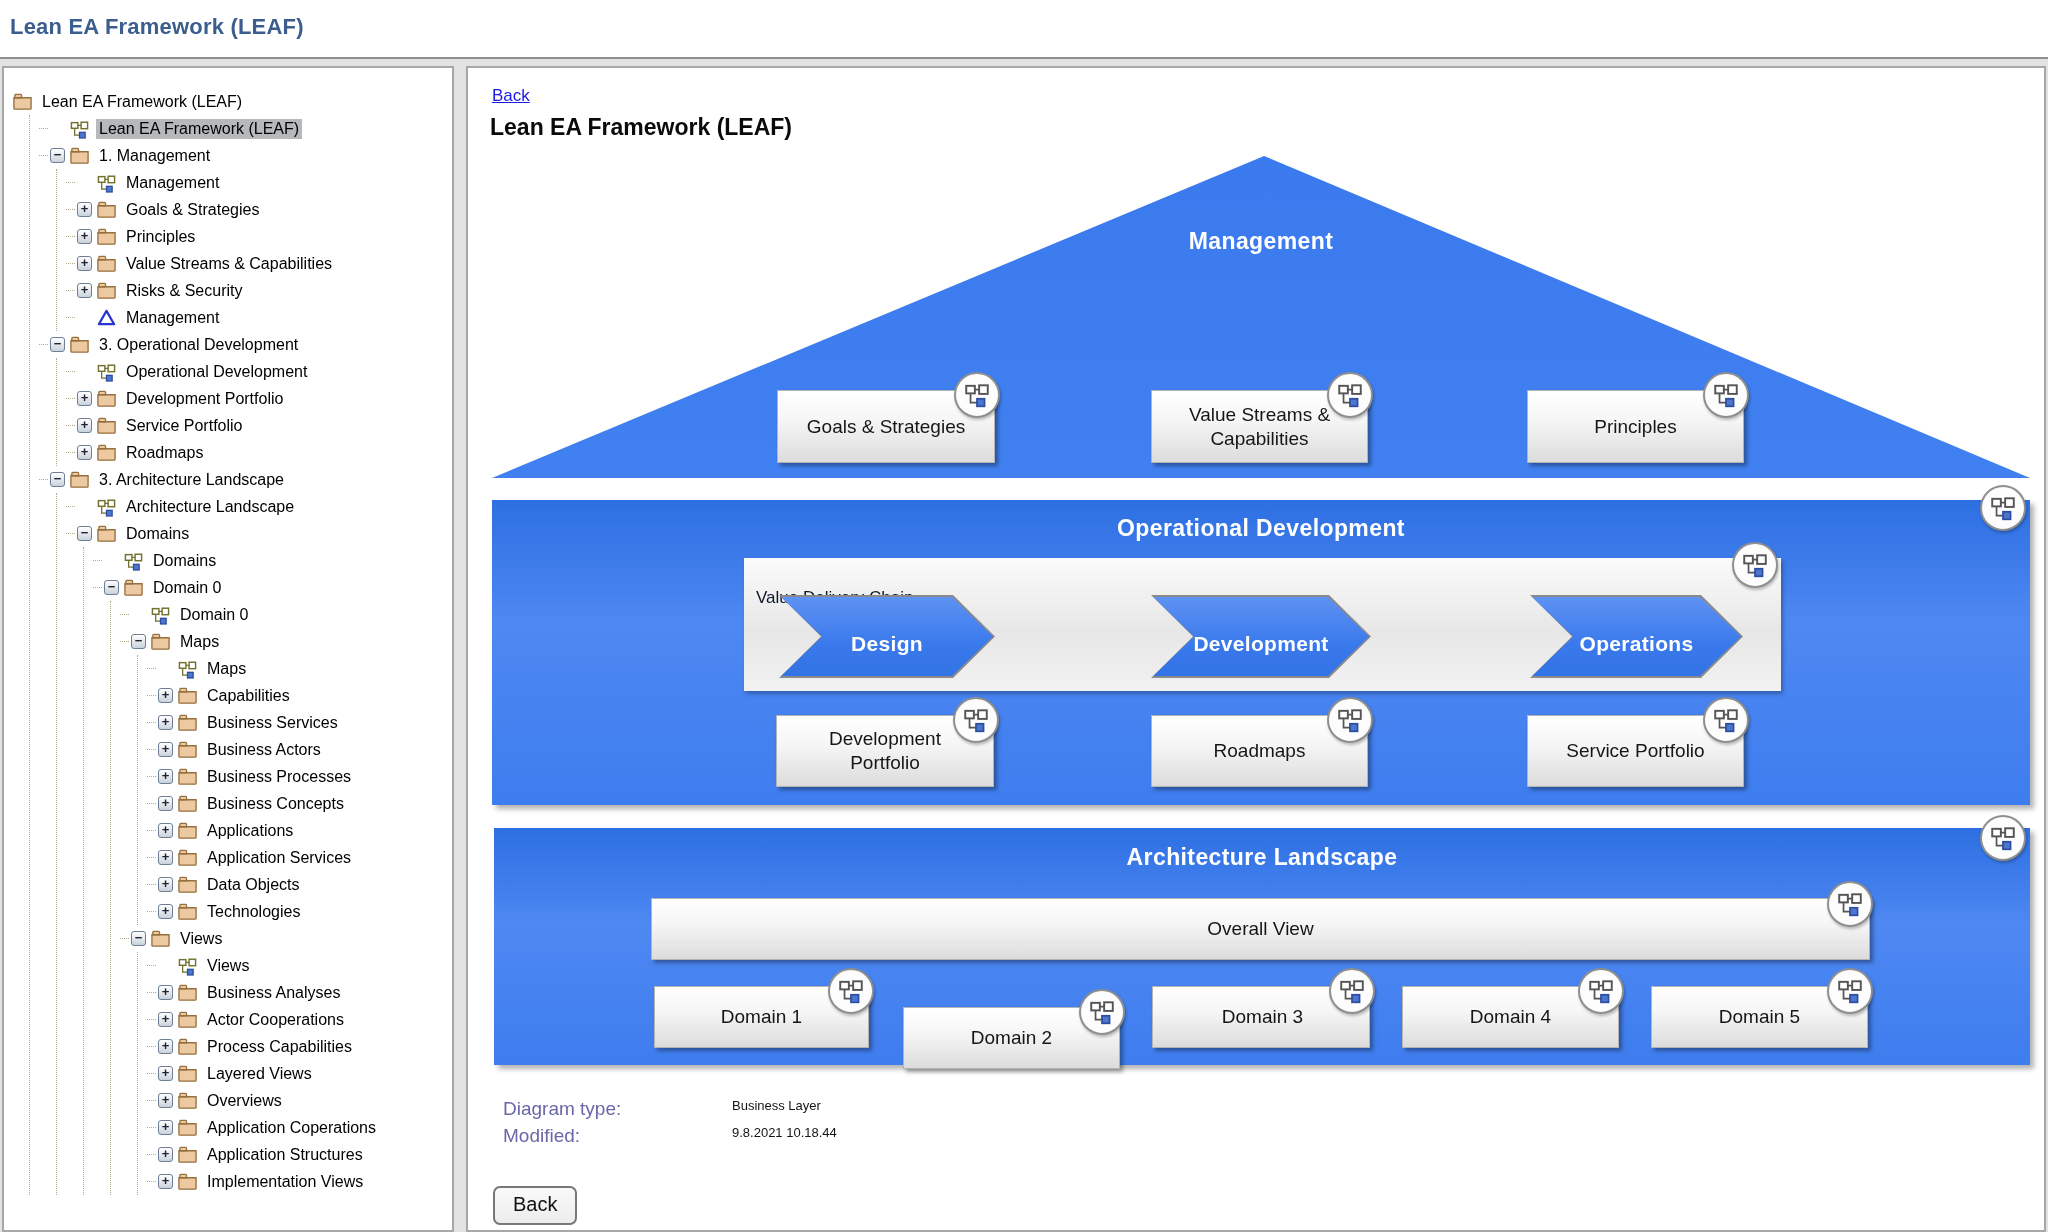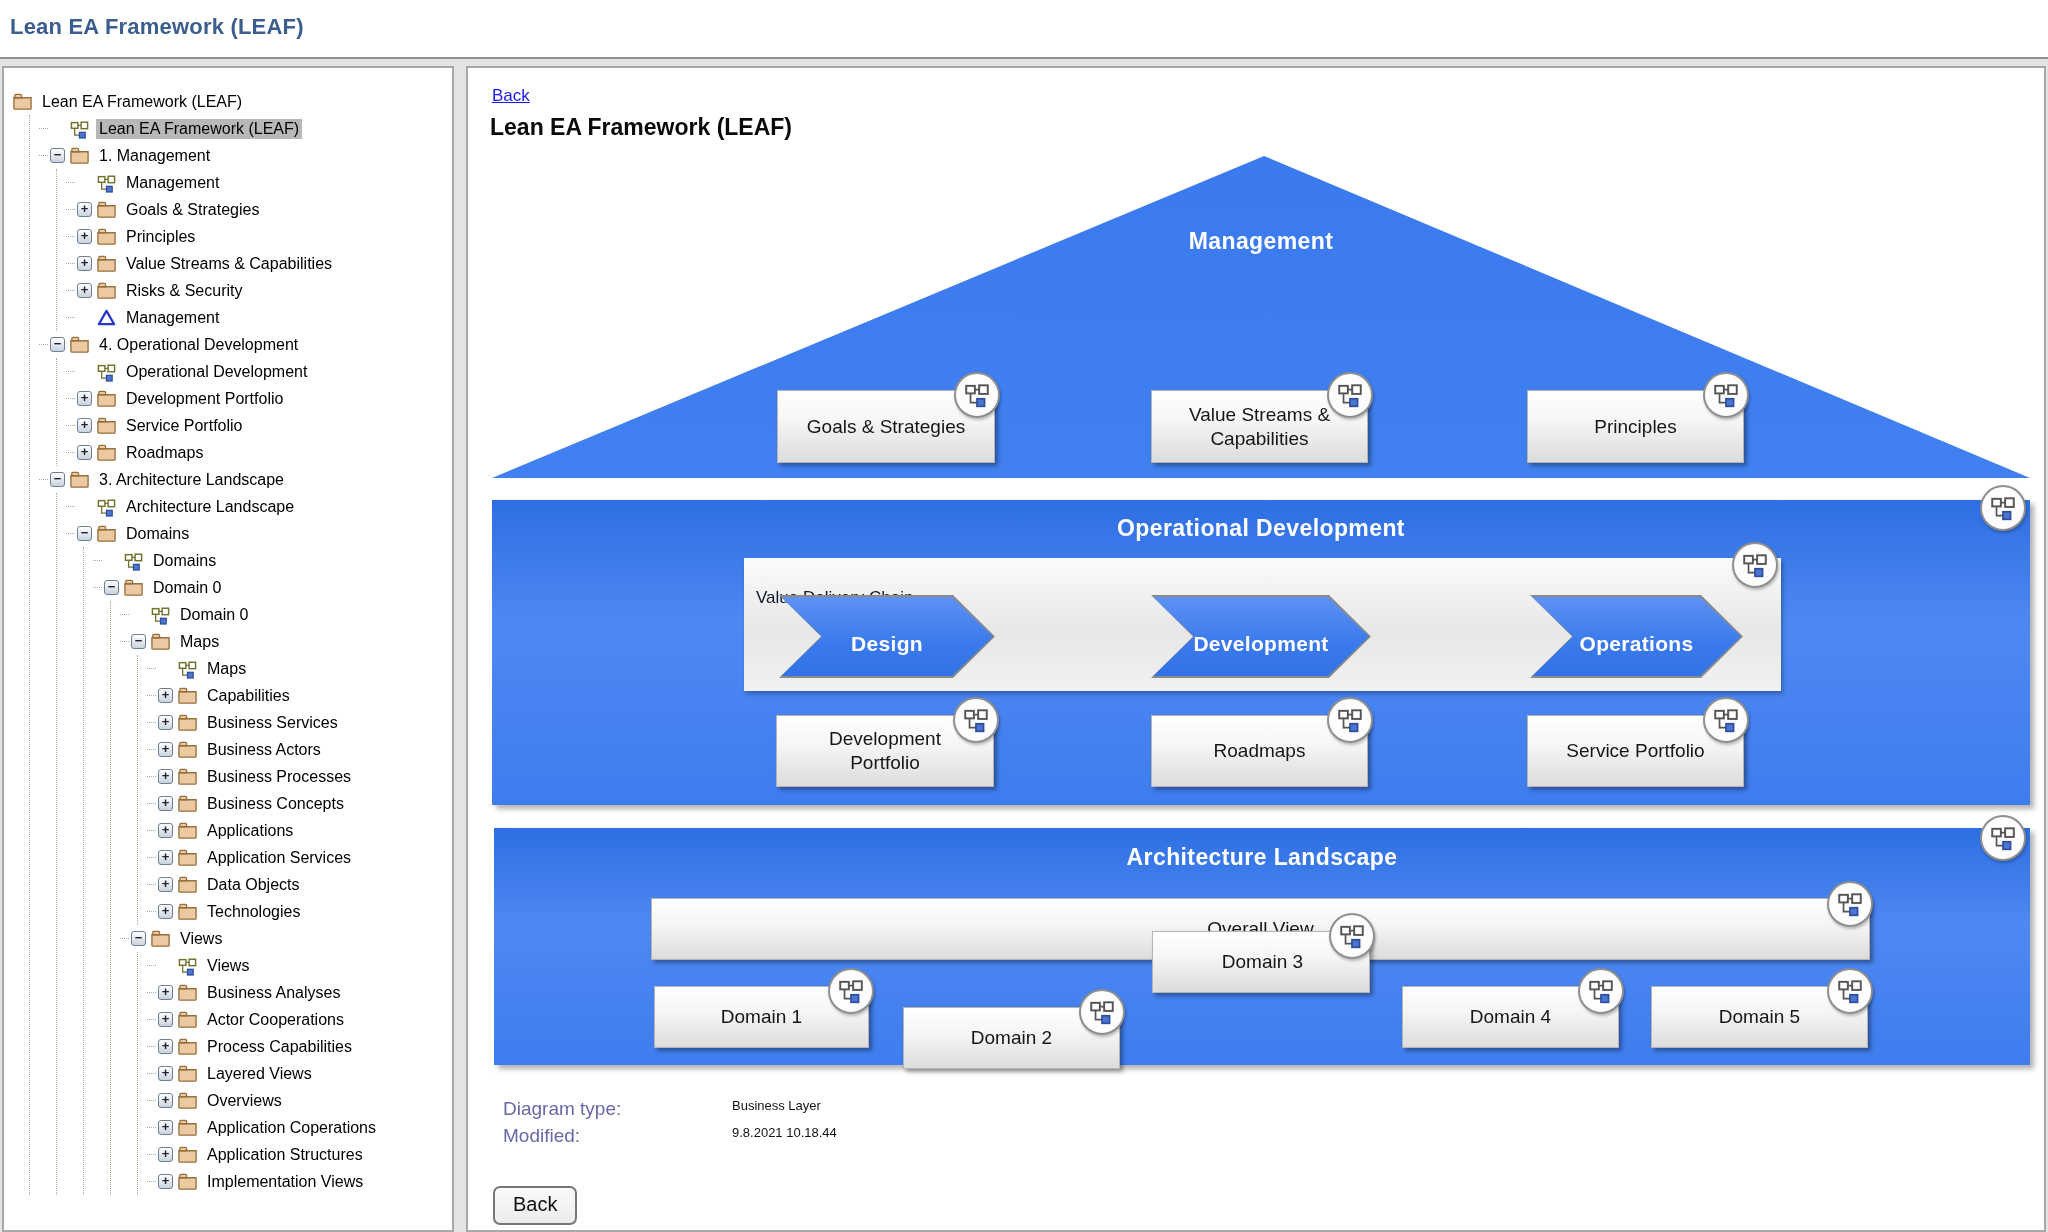--- a/index.html
+++ b/index.html
@@ -185,21 +185,21 @@
             </ul>
           </li>
           <li>
             <div class="trow">
               <span class="stub"></span>
               <span class="exp">−</span>
               <span class="ticon"><svg viewBox="0 0 22 20">
                   <path d="M2 6 L2 17 Q2 18 3 18 L19 18 Q20 18 20 17 L20 6 Z" fill="#edc9a2" stroke="#96703f" stroke-width="1.4"></path>
                   <path d="M3 6 L3 3.5 Q3 2.5 4 2.5 L9 2.5 Q10 2.5 10 3.5 L10 6 Z" fill="#edc9a2" stroke="#96703f" stroke-width="1.4"></path>
                 </svg></span>
-              <span class="tlabel">4. Operational Development</span>
+              <span class="tlabel">3. Operational Development</span>
             </div>
             <ul>
               <li>
                 <div class="trow">
                   <span class="stub"></span>
                   <span class="exp-spacer"></span>
                   <span class="ticon"><svg viewBox="0 0 26 26">
                       <path d="M11 8 H15 M7 12 V20 H13" fill="none" stroke="#72722f" stroke-width="1.6"></path>
                       <rect x="3" y="4.5" width="8" height="7" fill="#fff" stroke="#72722f" stroke-width="1.8"></rect>
                       <rect x="15" y="4" width="8" height="8" fill="#fff" stroke="#72722f" stroke-width="1.8"></rect>
@@ -714,21 +714,21 @@
         <span>Domain 2</span>
         <span class="badge">
             <svg viewBox="0 0 26 26">
               <path d="M11 8 H15 M7 12 V20 H13" fill="none" stroke="#555555" stroke-width="1.6"></path>
               <rect x="3" y="4.5" width="8" height="7" fill="#fff" stroke="#555555" stroke-width="1.8"></rect>
               <rect x="15" y="4" width="8" height="8" fill="#fff" stroke="#555555" stroke-width="1.8"></rect>
               <rect x="13" y="16.5" width="7" height="7" fill="#4d77cf" stroke="#2d4da0" stroke-width="1.6"></rect>
             </svg>
           </span>
       </div>
-      <div class="abs box" style="left:684px;top:863px;width:218px;height:62px;padding-left:25px;">
+      <div class="abs box" style="left:684px;top:918px;width:218px;height:62px;padding-left:25px;">
         <span>Domain 3</span>
         <span class="badge">
             <svg viewBox="0 0 26 26">
               <path d="M11 8 H15 M7 12 V20 H13" fill="none" stroke="#555555" stroke-width="1.6"></path>
               <rect x="3" y="4.5" width="8" height="7" fill="#fff" stroke="#555555" stroke-width="1.8"></rect>
               <rect x="15" y="4" width="8" height="8" fill="#fff" stroke="#555555" stroke-width="1.8"></rect>
               <rect x="13" y="16.5" width="7" height="7" fill="#4d77cf" stroke="#2d4da0" stroke-width="1.6"></rect>
             </svg>
           </span>
       </div>

